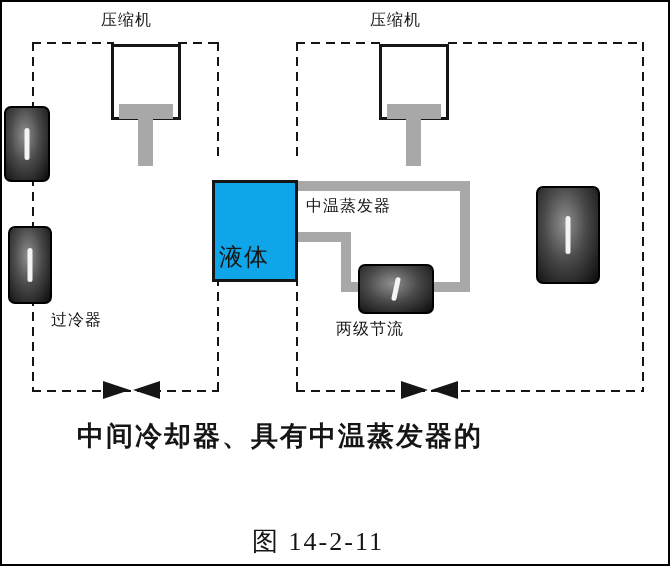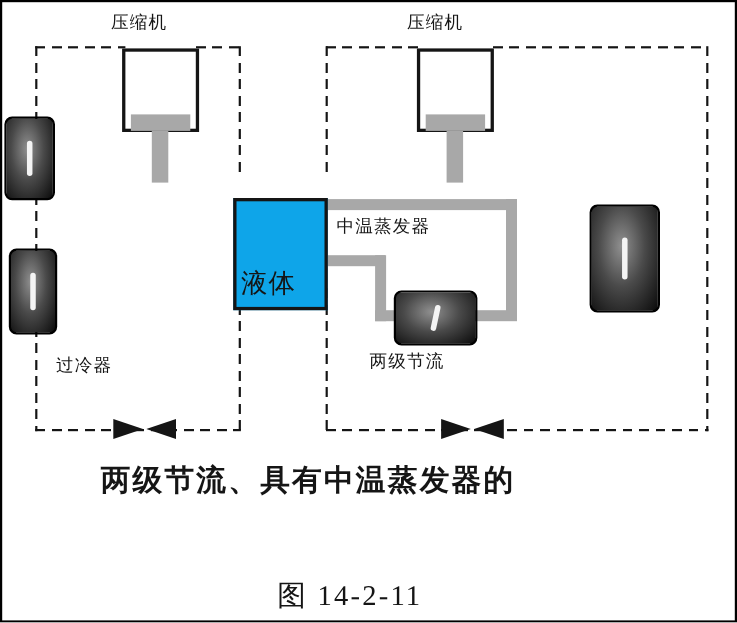--- a/index.html
+++ b/index.html
@@ -81,20 +81,20 @@
   <div class="darkbox" style="left:356px;top:262px;width:76px;height:50px;">
     <span class="slit tilt" style="height:24px;"></span>
   </div>
 
   <div class="liquidbox">
     <span class="inlabel">液体</span>
   </div>
 
   <div class="label" style="left:99px;top:8px;">压缩机</div>
   <div class="label" style="left:368px;top:8px;">压缩机</div>
-  <div class="label" style="left:49px;top:308px;margin-top:12px;">过冷器</div>
+  <div class="label" style="left:49px;top:308px;">过冷器</div>
   <div class="label" style="left:304px;top:194px;">中温蒸发器</div>
   <div class="label" style="left:334px;top:317px;">两级节流</div>
 
-  <div class="caption" style="left:278px;top:416px;">两级节流、具有中温蒸发器的</div>
+  <div class="caption" style="left:278px;top:416px;">中间冷却器、具有中温蒸发器的</div>
   <div class="figno" style="left:316px;top:522px;">图 14-2-11</div>
 
 </div>
 
 </body></html>

